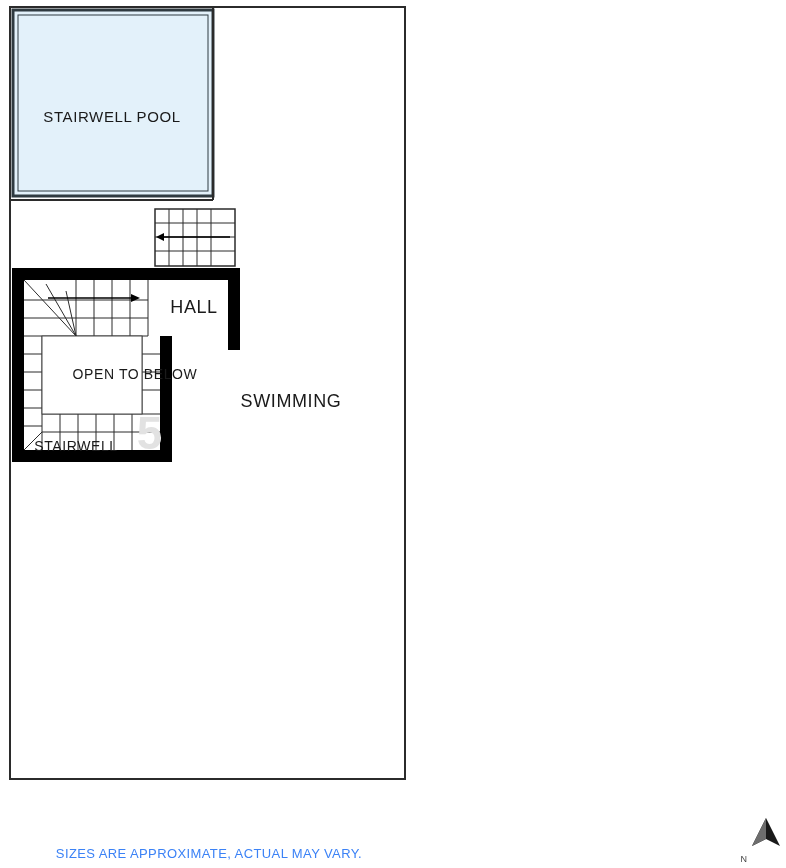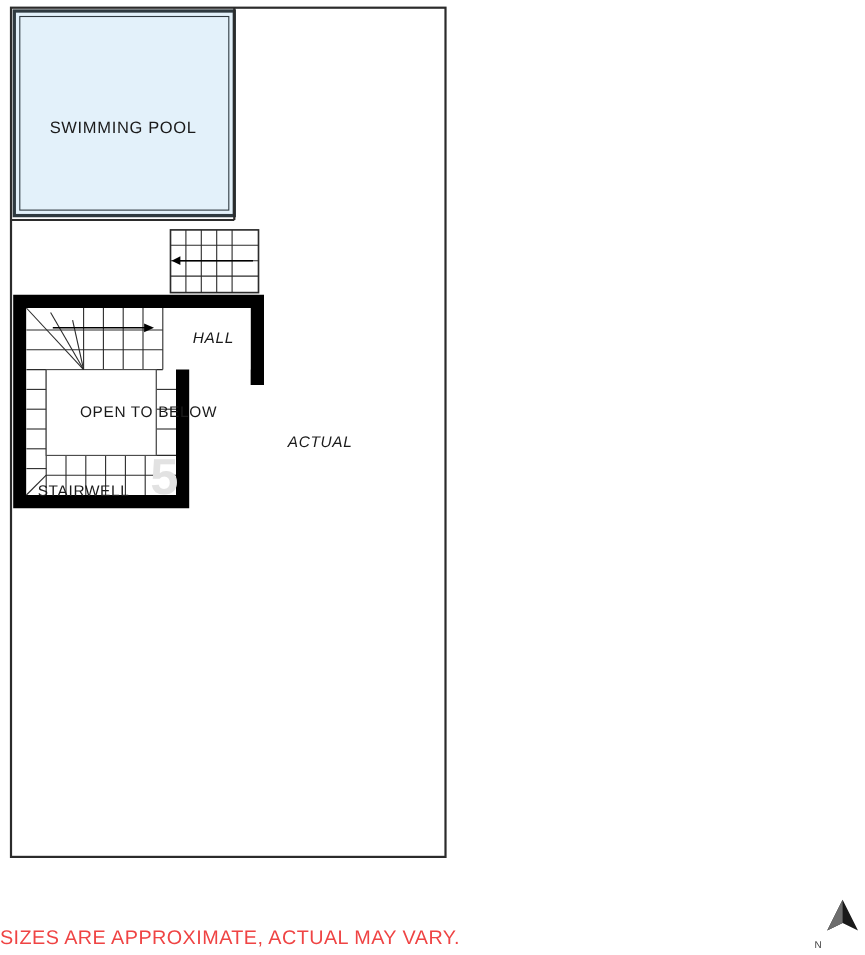--- a/index.html
+++ b/index.html
@@ -22,37 +22,36 @@
     height: 868px;
   }
   .label {
     position: absolute;
     font-family: "Liberation Sans", sans-serif;
     color: #1a1a1a;
     white-space: nowrap;
     letter-spacing: 0.6px;
   }
   .label-room {
-    font-size: 14px;
-    font-style: italic;
+    font-size: 18px;
   }
   .label-pool {
     font-size: 15px;
   }
   .label-open {
     font-size: 14px;
     text-align: right;
   }
   .label-stairwell {
     font-size: 14px;
   }
   .label-footer {
-    font-size: 18px;
+    font-size: 13px;
     letter-spacing: 0.4px;
-    color: #ef4444;
+    color: #3b82f6;
   }
   .watermark {
     position: absolute;
     font-family: "Liberation Sans", sans-serif;
     font-size: 46px;
     font-weight: bold;
     color: #e2e2e2;
     letter-spacing: 1px;
     user-select: none;
   }
@@ -139,25 +138,25 @@
   </g>
 
   <rect x="228" y="336" width="12" height="14" fill="#000000"></rect>
 
   <g>
     <polygon points="766,818 752,846 766,839 780,846" fill="#1a1a1a"></polygon>
     <polygon points="766,818 766,839 752,846" fill="#6d6d6d"></polygon>
   </g>
 </svg>
 
-<div class="label label-pool centered" style="left:112px; top:116px;">SWIMMING POOL</div>
+<div class="label label-pool centered" style="left:112px; top:116px;">STAIRWELL POOL</div>
 
 <div class="label label-room centered" style="left:194px; top:307px;">HALL</div>
 
-<div class="label label-room centered" style="left:291px; top:401px;">ACTUAL</div>
+<div class="label label-room centered" style="left:291px; top:401px;">SWIMMING</div>
 
 <div class="watermark centered" style="left:150px; top:433px;">5</div>
 
 <div class="label label-open centered" style="left:135px; top:374px;">OPEN TO BELOW</div>
 
 <div class="label label-stairwell centered" style="left:76px; top:430px;margin-top:16px;">STAIRWELL</div>
 
 <div class="label label-footer centered" style="left:209px; top:853px;">SIZES ARE APPROXIMATE, ACTUAL MAY VARY.</div>
 
 <div class="label centered" style="left:744px; top:859px; font-size:9px; color:#444;">N</div>

